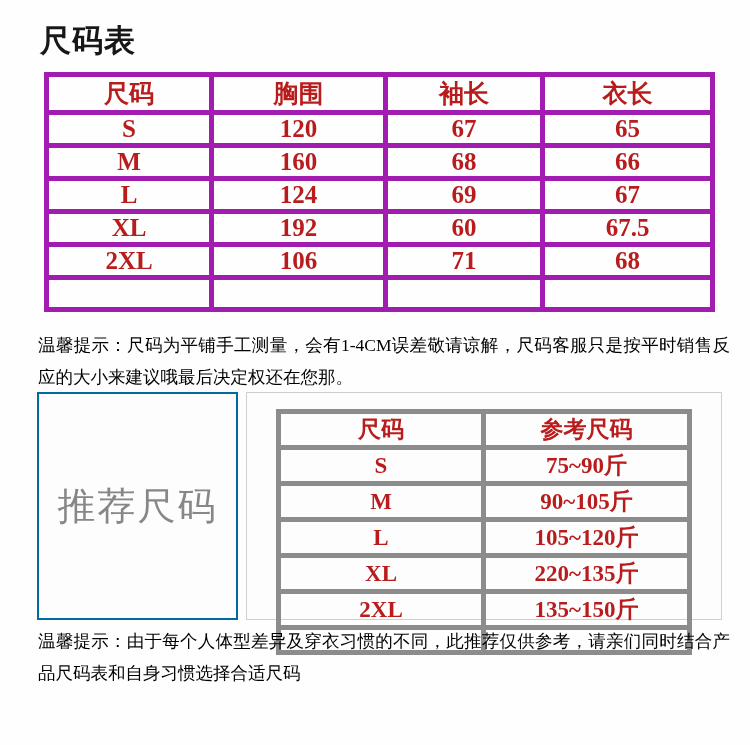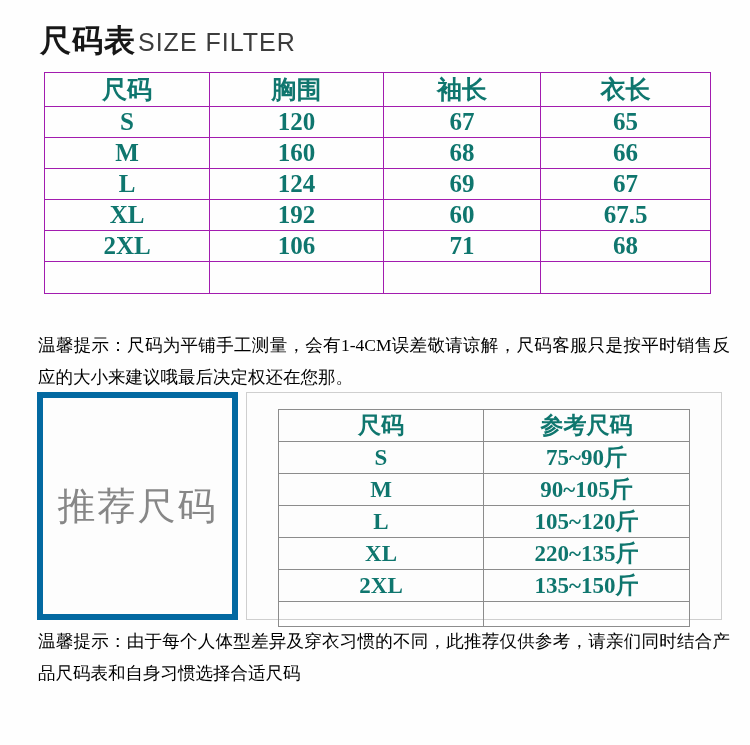--- a/index.html
+++ b/index.html
@@ -22,24 +22,24 @@
     letter-spacing: 1px;
   }
   .title-en {
     font-size: 25px; font-weight: 500; color: #3c3c3c;
     letter-spacing: 1px;
   }
 
   
   table { border-collapse: collapse; table-layout: fixed; }
   td, th {
-    border: 1px solid #a21caf;
+    border: 5px solid #a21caf;
     text-align: center; vertical-align: middle;
     font-family: "Liberation Serif", "DejaVu Serif", serif;
-    font-weight: bold; color: #0f766e;
+    font-weight: bold; color: #b91c1c;
     overflow: hidden;
   }
 
   
   .size-table { position: absolute; left: 44px; top: 72px; width: 666px; }
   .size-table th { height: 34px; font-size: 25px; }
   .size-table td { height: 31px; font-size: 25px; }
   .size-table tr.empty-row td { height: 32px; }
 
   
@@ -53,21 +53,21 @@
   .tip-2 { top: 626px; }
 
   
   .recommend-section {
     position: absolute; left: 37px; top: 392px;
     width: 685px; height: 228px;
     display: flex; gap: 8px;
   }
   .recommend-label-box {
     width: 201px; height: 100%;
-    border: 6px solid #0369a1; background: #fdfdfd;
+    border: 2px solid #0369a1; background: #fdfdfd;
     display: flex; align-items: center; justify-content: center; text-align: right;
   }
   .recommend-label {
     font-size: 38px; color: #878787; letter-spacing: 2px;
     font-weight: normal; white-space: nowrap;
   }
   .recommend-table-box {
     flex: 1; height: 100%;
     border: 1px solid #cfcfcf; background: #fdfdfd;
     display: flex; justify-content: center; align-items: flex-start;
@@ -77,21 +77,20 @@
   .ref-table th, .ref-table td { border-color: #8c8c8c; }
   .ref-table th { height: 27px; font-size: 23px; }
   .ref-table td { height: 29px; font-size: 23px; }
   .ref-table tr.empty-row td { height: 25px; }
 </style>
 </head>
 <body>
 
 <div class="title-row">
   <span class="title-cn">尺码表</span>
-  <span class="title-en">SIZE FILTER</span>
 </div>
 
 <table class="size-table">
   <colgroup>
     <col style="width:165px">
       <col style="width:174px">
       <col style="width:157px">
       <col style="width:170px">
   </colgroup>
 <thead>

